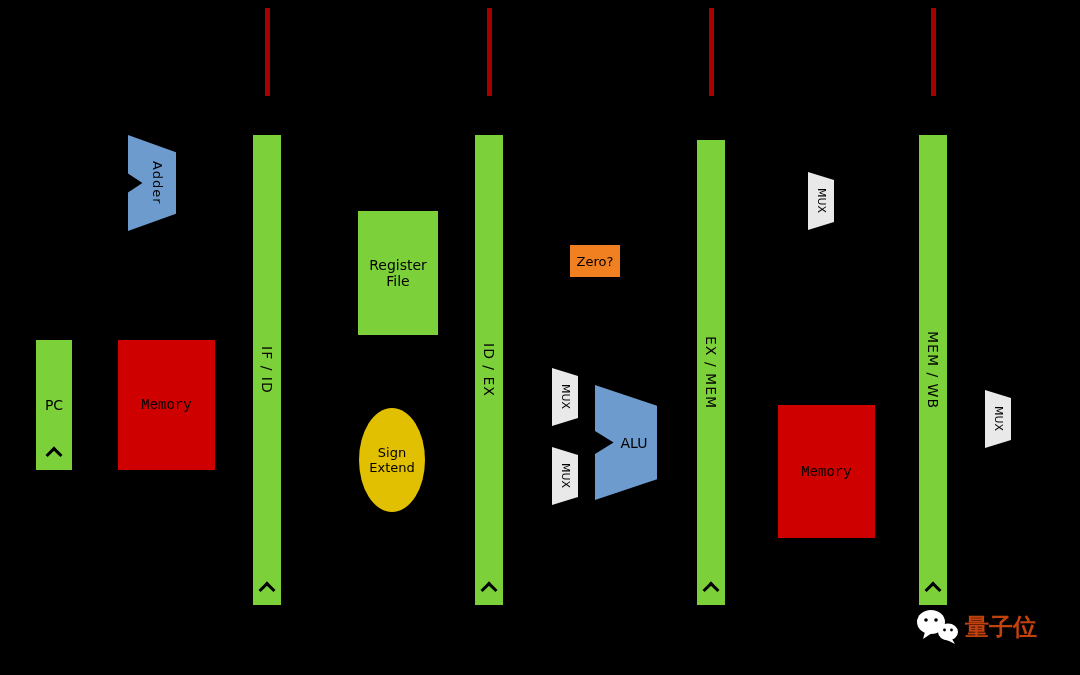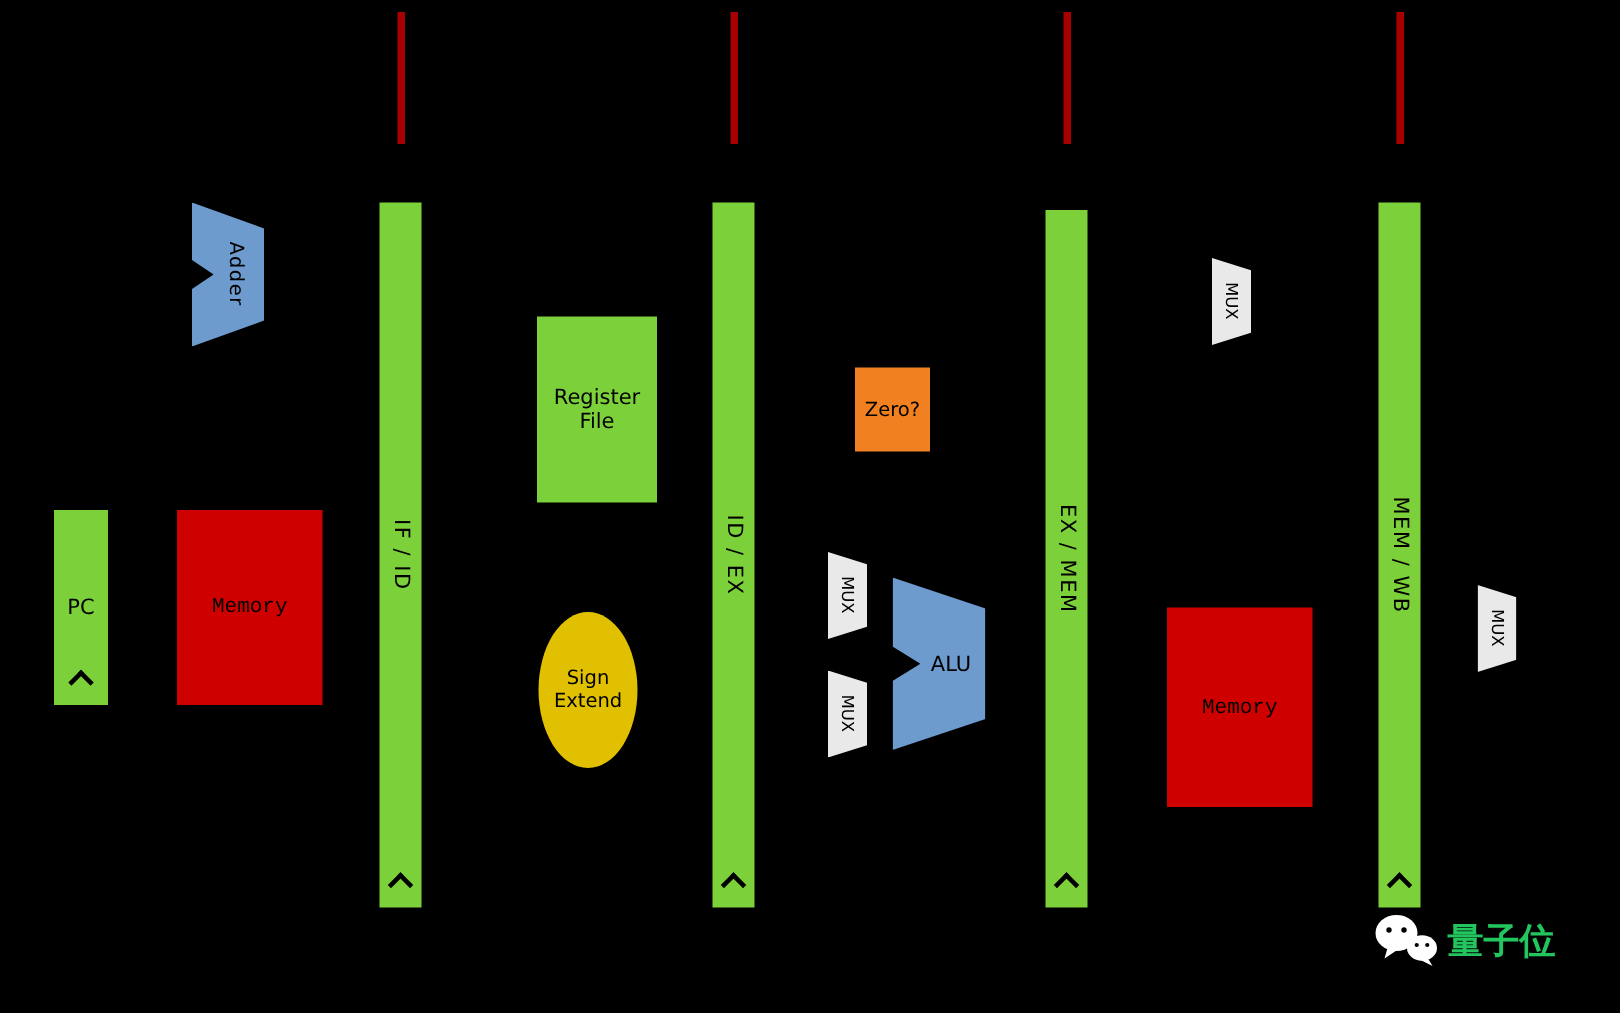--- a/index.html
+++ b/index.html
@@ -43,21 +43,21 @@
 
   .mux {
     background:#e9e9e9;
     clip-path:polygon(0 0, 100% 14%, 100% 86%, 0 100%);
     display:flex; align-items:center; justify-content:center;
   }
   .mux .vlabel { font-size:11px; letter-spacing:0; }
 
   .watermark {
     display:flex; align-items:center; gap:6px;
-    color:#22c55e; font-size:24px; font-weight:bold;
+    color:#c2410c; font-size:24px; font-weight:bold;
   }
 </style>
 </head>
 <body>
 
 <div class="stage">
 
   <div class="abs clock-line" style="left:265px; top:8px;"></div>
   <div class="abs clock-line" style="left:487px; top:8px;"></div>
   <div class="abs clock-line" style="left:709px; top:8px;"></div>
@@ -89,21 +89,21 @@
   <div class="abs green-box box" style="left:358px; top:211px; width:80px; height:124px;">
     <span>Register
 File</span>
   </div>
 
   <div class="abs pipebar" style="left:475px; top:135px;">
     <span class="vlabel">ID / EX</span>
     <span class="chevron"></span>
   </div>
 
-  <div class="abs orange-box box" style="left:570px; top:245px; width:50px; height:56px;">
+  <div class="abs orange-box box" style="left:570px; top:245px; width:50px; height:32px;">
     <span>Zero?</span>
   </div>
 
   <div class="abs mux" style="left:552px; top:368px; width:26px; height:58px;">
     <span class="vlabel">MUX</span>
   </div>
   <div class="abs mux" style="left:552px; top:447px; width:26px; height:58px;">
     <span class="vlabel">MUX</span>
   </div>
 

